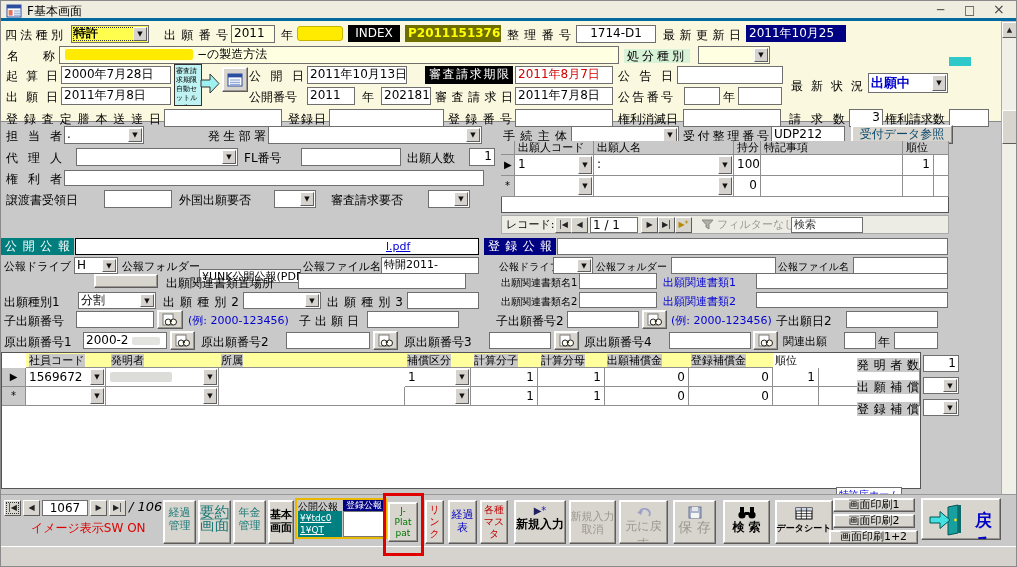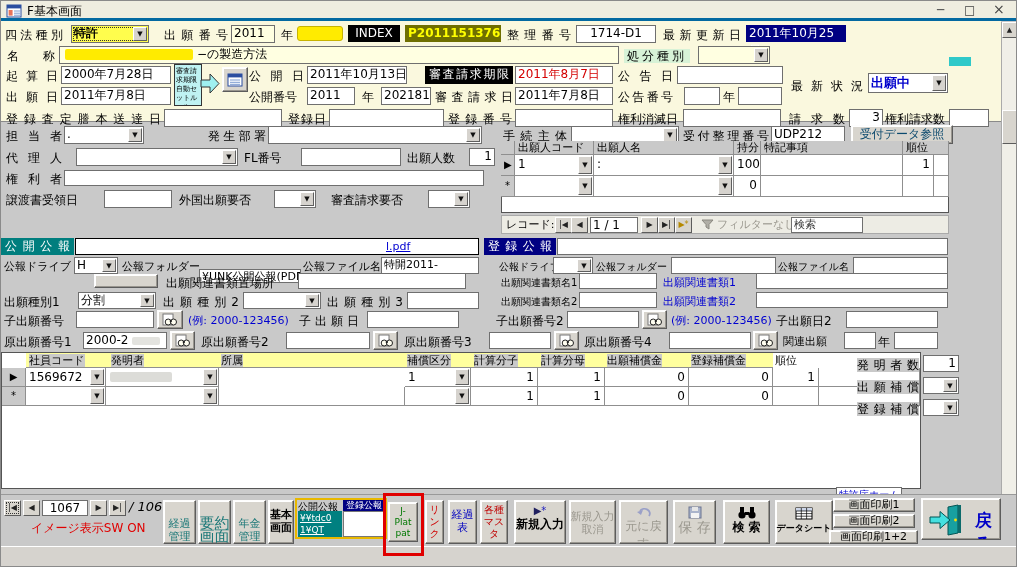--- a/index.html
+++ b/index.html
@@ -5,21 +5,21 @@
 *{margin:0;padding:0;box-sizing:border-box}
 html,body{background:#9a9a9a}
 #app{position:relative;width:1017px;height:567px;font-family:"DejaVu Sans","Liberation Sans",sans-serif;font-size:12px;background:#C9C9C9;overflow:hidden;border:1px solid #8a8a8a}
 .ab{position:absolute}
 .lbl{position:absolute;font-size:12px;white-space:nowrap;color:#000;line-height:14px}
 .jt{text-align:justify;text-align-last:justify}
 .fld{position:absolute;background:#fff;border:1px solid #6f6f6f;font-size:12px;line-height:14px;padding:0 2px;white-space:nowrap;overflow:hidden}
 .cream{background:#FFFFE1}
 .arr{position:absolute;right:1px;top:1px;bottom:1px;width:14px;background:#D6D3CE;border:1px solid;border-color:#fff #5f5f5f #5f5f5f #fff;font-size:7px;display:flex;align-items:center;justify-content:center;color:#111}
 .btn{position:absolute;background:#D8D5CE;border:1px solid;border-color:#fdfdfd #5c5c5c #5c5c5c #fdfdfd;box-shadow:inset -1px -1px 0 #99968f,inset 1px 1px 0 #fff;font-size:12px;text-align:center;overflow:hidden}
-.tb{line-height:13px;padding-top:16px}
+.tb{line-height:13px;padding-top:5px}
 .dis{color:#9b988f}
 .tealt{color:#1c7878}
 .cell{position:absolute;border-right:1px solid #8f8f8f;border-bottom:1px solid #8f8f8f;font-size:12px;line-height:18px;padding:0 3px;overflow:hidden;white-space:nowrap;background:#fff}
 .selc{background:#C9C9C9;text-align:center;font-size:10px}
 .ra{text-align:right}
 .link{color:#0000D0;text-decoration:underline}
 .hdr{background:#C9C9C9;font-size:11px;line-height:13px}
 .navb{position:absolute;width:17px;height:16px;background:#D8D5CE;border:1px solid;border-color:#fff #5c5c5c #5c5c5c #fff;font-size:8px;text-align:center;line-height:14px;color:#222}
 svg{display:block}
 </style>

